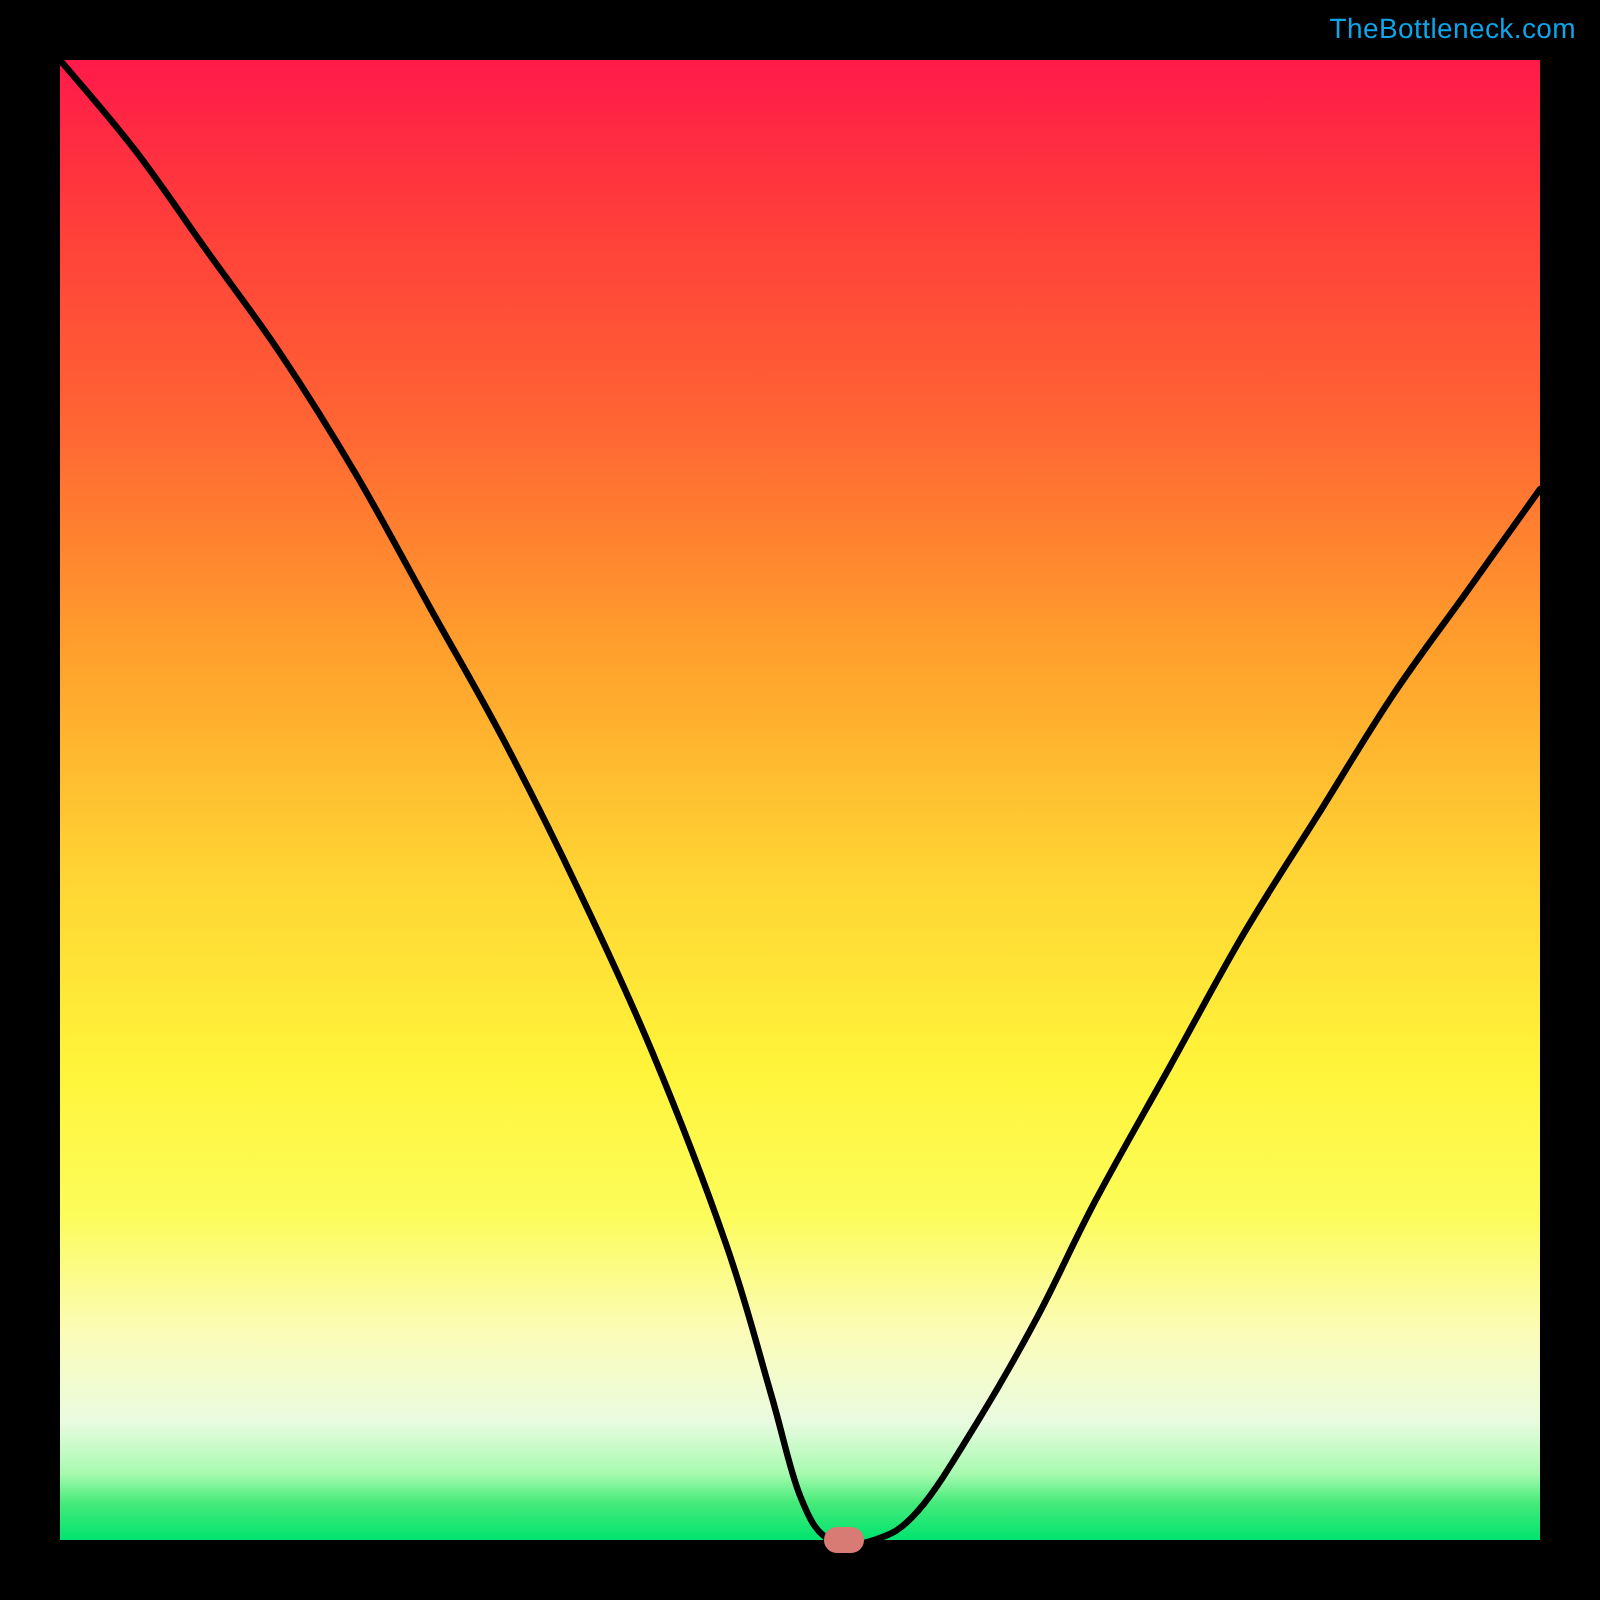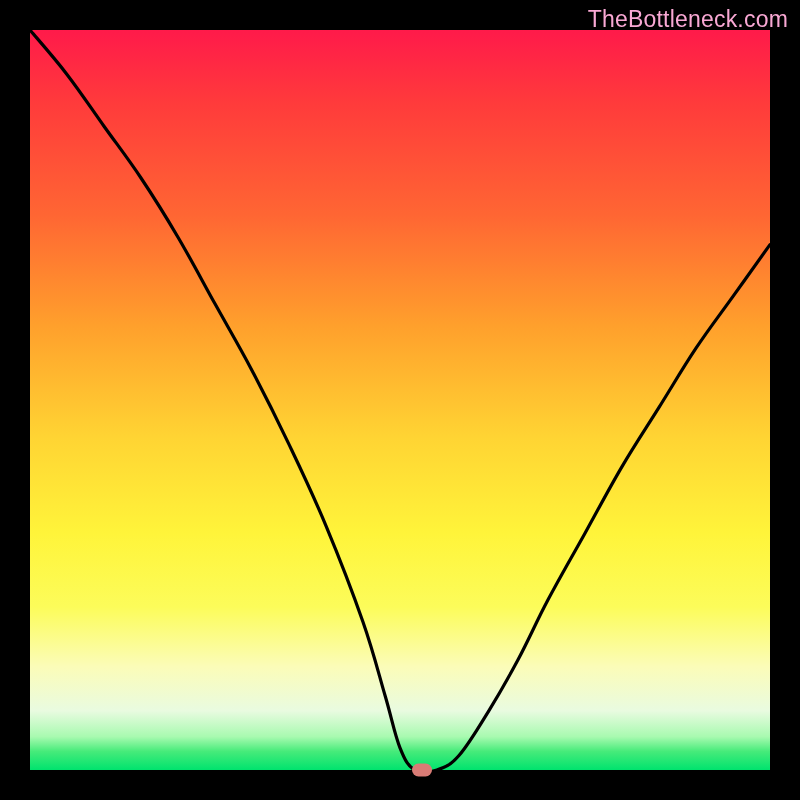--- a/index.html
+++ b/index.html
@@ -53,22 +53,22 @@
     width: 20px;
     height: 13px;
     border-radius: 7px;
     background: #d87b75;
     transform: translate(-50%, -50%);
   }
   .watermark {
     position: absolute;
     top: 6px;
     right: 12px;
-    color: #f9a8d4;
-    font-size: 23px;
+    color: #0ea5e9;
+    font-size: 14px;
     letter-spacing: 0.2px;
     font-weight: 500;
   }
 </style>
 </head>
 <body>
 
 <div class="stage">
   <div class="watermark">TheBottleneck.com</div>
 

